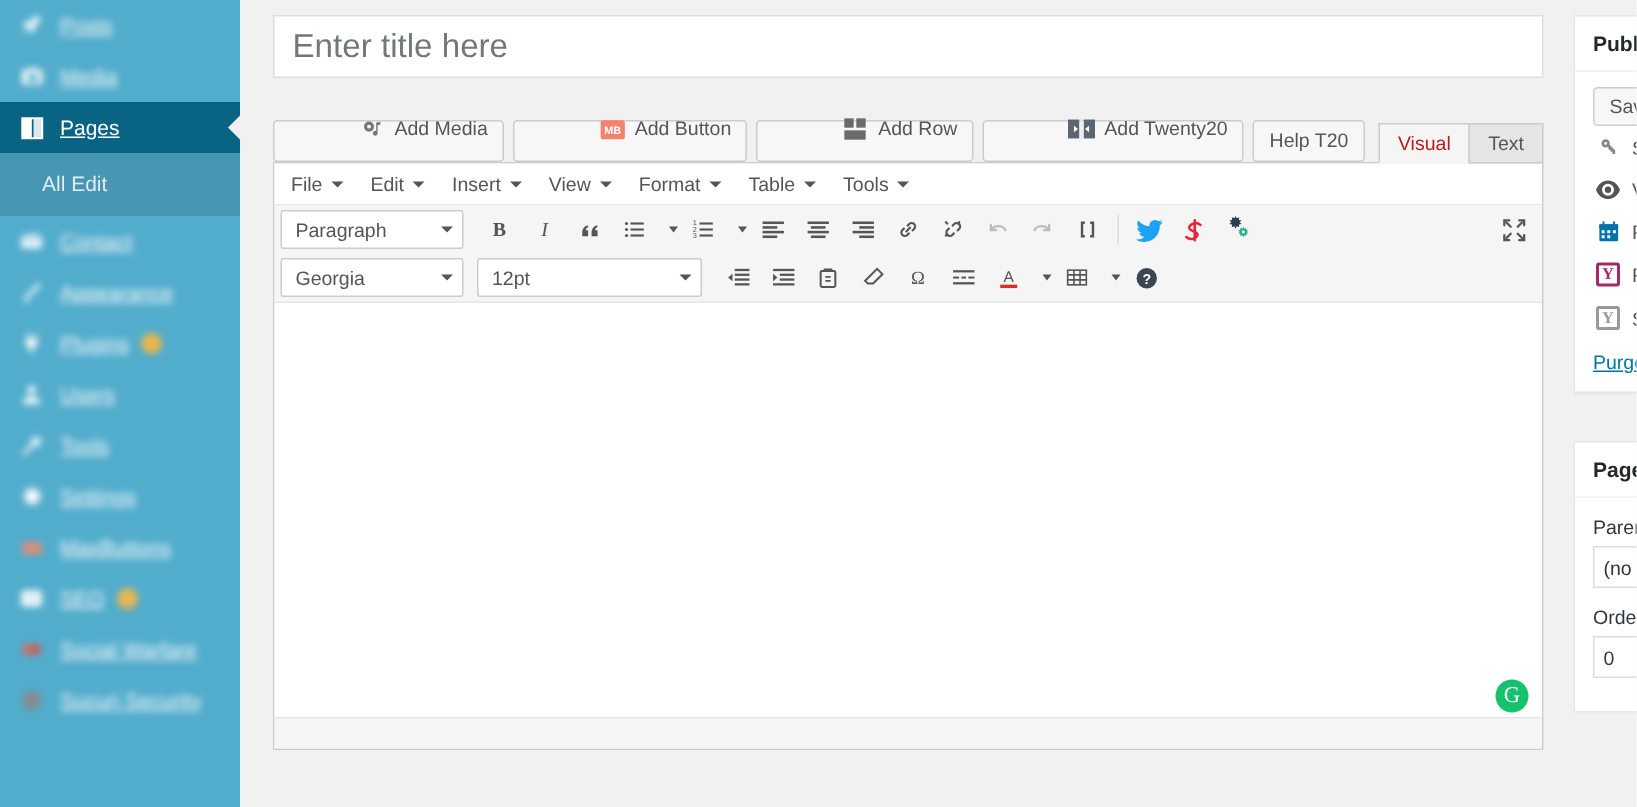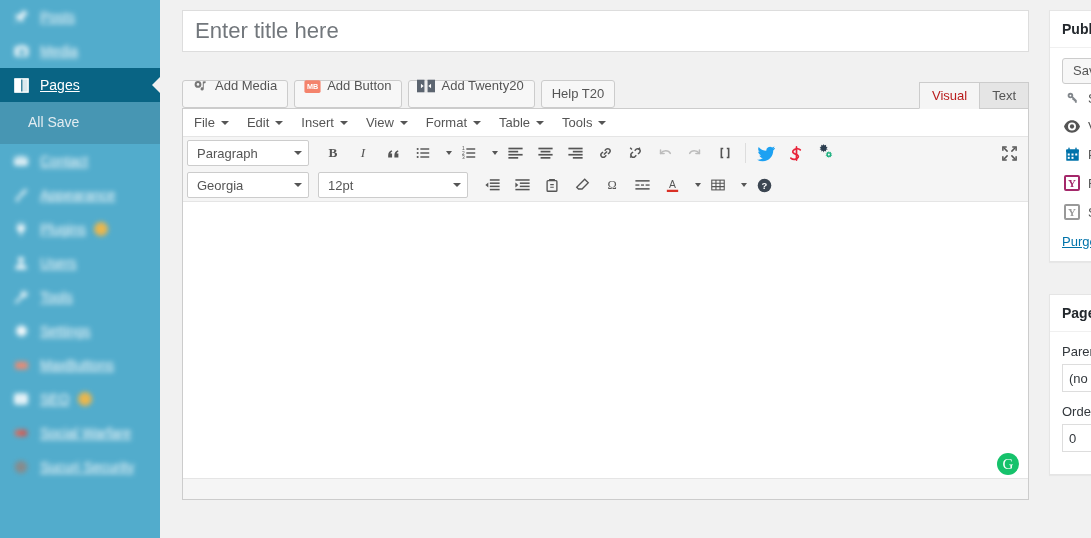--- a/index.html
+++ b/index.html
@@ -120,20 +120,21 @@
     font-size: 13px;
     line-height: 26px;
     cursor: pointer;
     white-space: nowrap;
   }
   .mbtn .bi {
     width: 18px; height: 18px;
     margin-right: 6px;
     display: flex; align-items: center; justify-content: center;
     flex: 0 0 18px;
+    margin-left: 48px;
   }
   .mbtn.plain { padding: 0 10px; }
 
   .edtabs {
     position: absolute; right: 0; bottom: -1px;
     display: flex;
   }
   .edtab {
     padding: 0 12px;
     height: 27px; line-height: 25px;
@@ -359,21 +360,21 @@
           <path d="M3.5 3h6.2v14H3.5a.5.5 0 01-.5-.5v-13a.5.5 0 01.5-.5z"></path>
           <path d="M10.9 3h5.6a.5.5 0 01.5.5v13a.5.5 0 01-.5.5h-5.6V3z" fill="#fff" opacity=".85"></path>
           <rect x="3" y="3" width="14" height="14" fill="none" stroke="#fff" stroke-width="1.4"></rect>
         </svg>
     </span>
     <span>Pages</span>
     <span class="arrow"></span>
   </div>
 
   <div class="submenu">
-    <a>All Save</a>
+    <a>All Edit</a>
   </div>
 
   <div class="menu-row blurred">
     <span class="mi">
       <svg width="18" height="18" viewBox="0 0 20 20" fill="#fff">
           <rect x="2.5" y="5" width="15" height="10" rx="1"></rect>
           <path d="M3 5.5l7 5 7-5" stroke="#52accc" stroke-width="1.2" fill="none"></path>
         </svg>
     </span>
     <span>Contact</span>
@@ -488,20 +489,30 @@
     <div class="mbtn">
       <span class="bi">
         <svg width="17" height="15" viewBox="0 0 20 16">
           <rect x="0.5" y="0.5" width="19" height="15" rx="2" fill="#f4836c"></rect>
           <text x="10" y="11.5" font-size="8.5" font-weight="bold" text-anchor="middle" fill="#fff" font-family="sans-serif">MB</text>
         </svg>
       </span>
       <span>Add Button</span>
     </div>
 
+    <div class="mbtn">
+      <span class="bi">
+        <svg width="16" height="16" viewBox="0 0 18 18" fill="#6a6a6a">
+          <rect x="1" y="1" width="7" height="7"></rect>
+            <rect x="10" y="1" width="7" height="7"></rect>
+          <rect x="1" y="10" width="16" height="7"></rect>
+        </svg>
+      </span>
+      <span>Add Row</span>
+    </div>
 
     <div class="mbtn">
       <span class="bi">
         <svg width="18" height="16" viewBox="0 0 20 16">
           <rect x="0" y="1" width="8.3" height="14" fill="#5c6570"></rect>
           <rect x="11.7" y="1" width="8.3" height="14" fill="#5c6570"></rect>
           <rect x="9.3" y="0" width="1.4" height="16" fill="#e8e8e8"></rect>
           <path d="M7.4 8l-3 -2.4v4.8z" fill="#fff"></path>
           <path d="M12.6 8l3 -2.4v4.8z" fill="#fff"></path>
         </svg>

